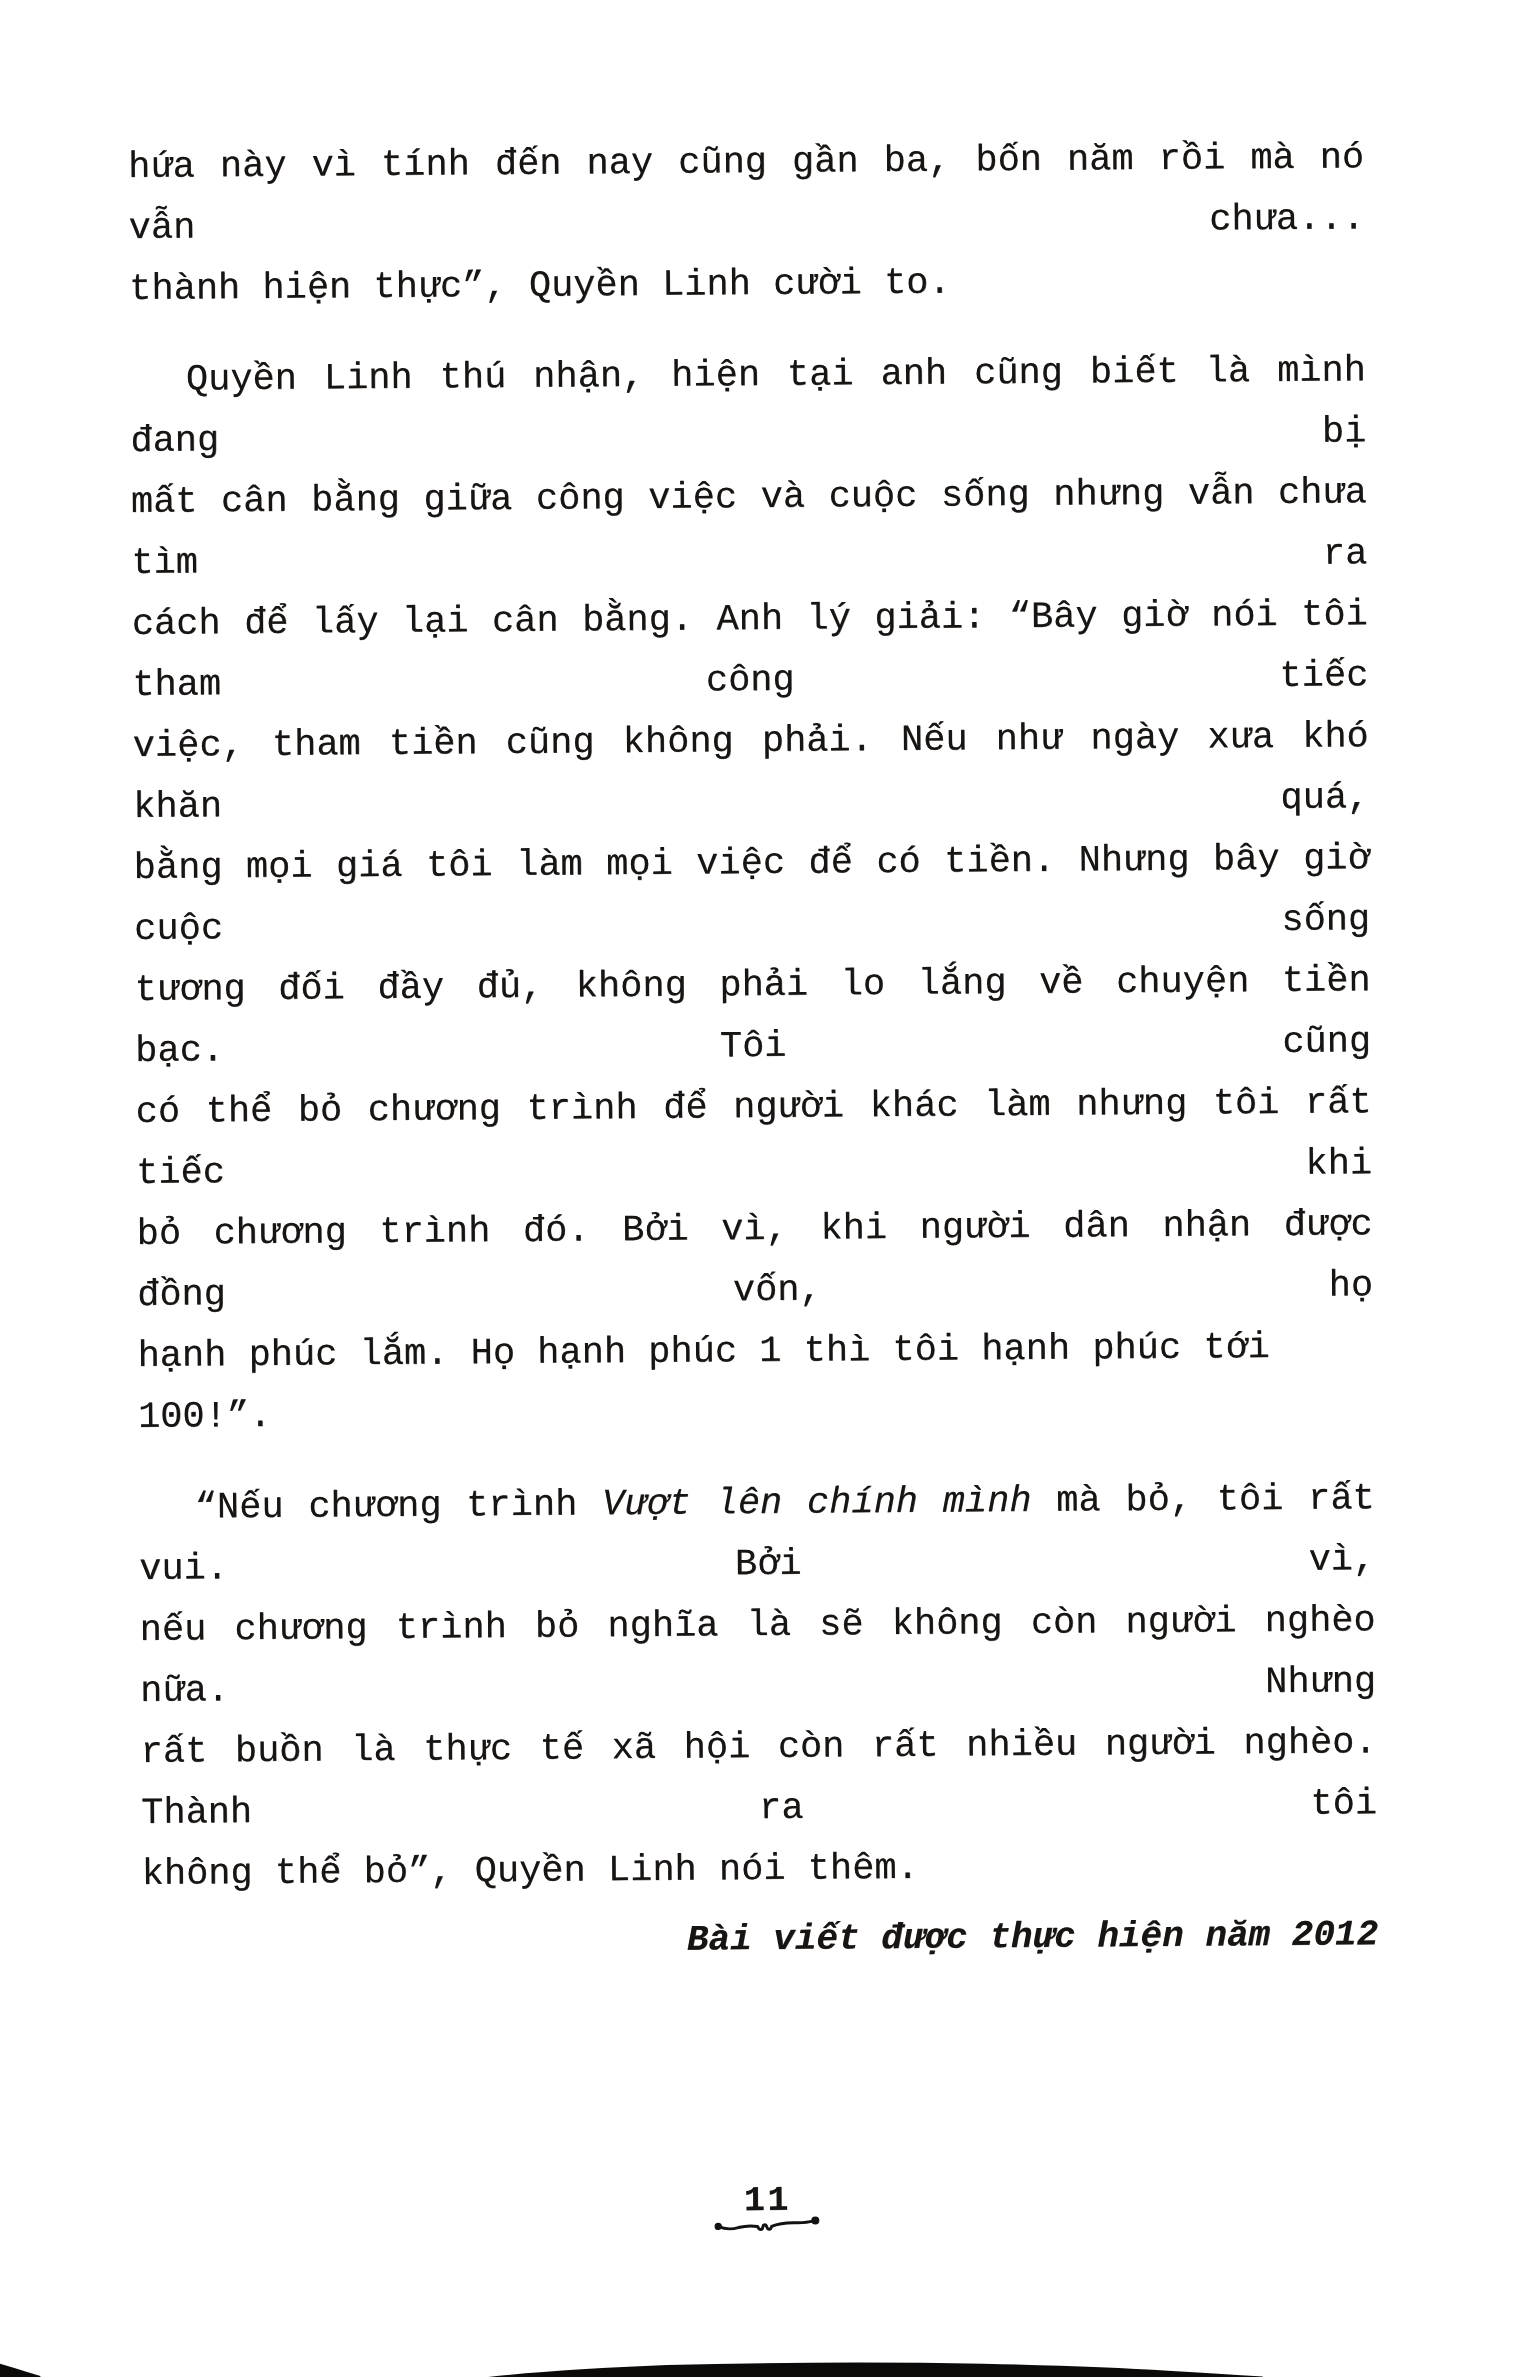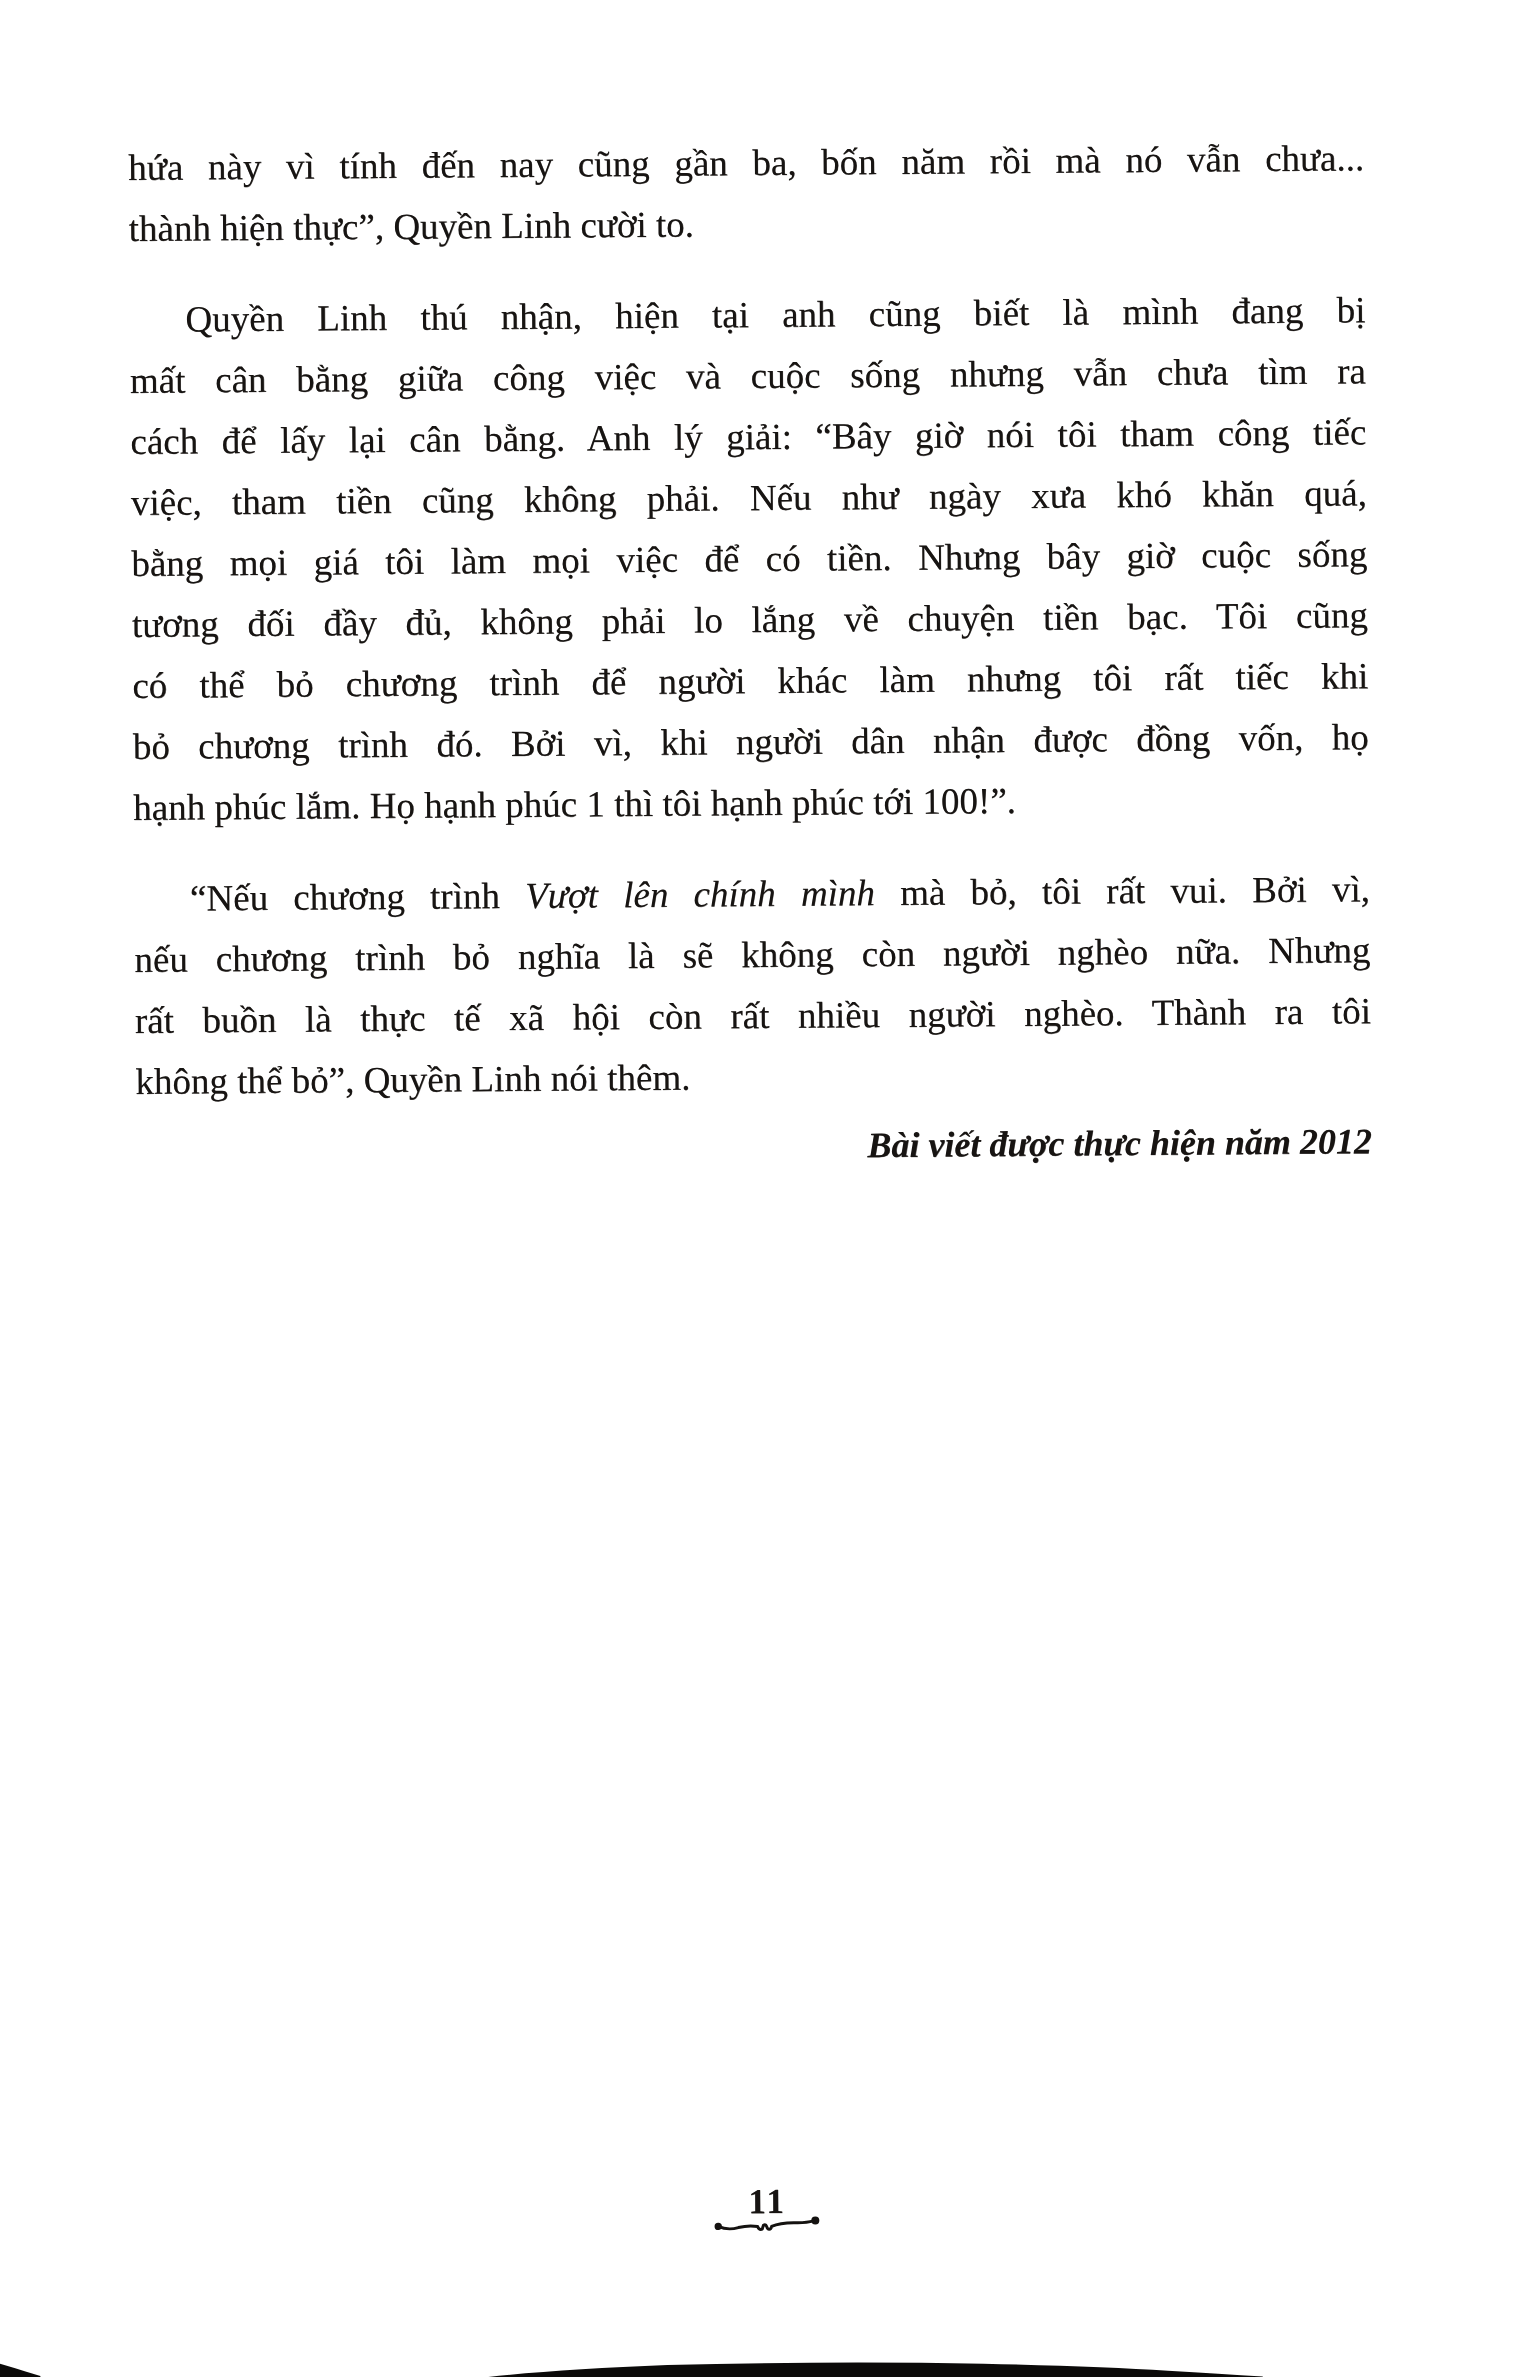--- a/index.html
+++ b/index.html
@@ -2,21 +2,21 @@
 <html style="font-size:14px"><head>
 <meta charset="utf-8">
 <style>
   html, body { margin: 0; padding: 0; background: #e8e8e8; }
   .page {
     position: relative;
     width: 1535px;
     height: 2377px;
     background: #ffffff;
     overflow: hidden;
-    font-family: Liberation Serif, serif;
+    font-family: Liberation Mono, monospace;
     color: #171412;
   }
   .text-block {
     position: absolute;
     left: 128px;
     top: 137px;
     width: 1236px;
     transform: rotate(-0.45deg);
     transform-origin: 0 0;
     text-shadow: 0.3px 0.3px 0.5px rgba(25,20,16,0.55);

